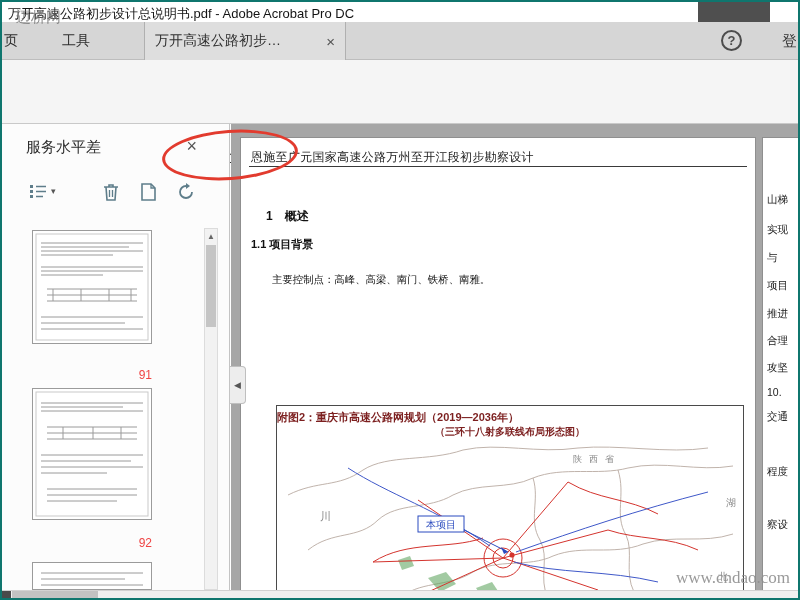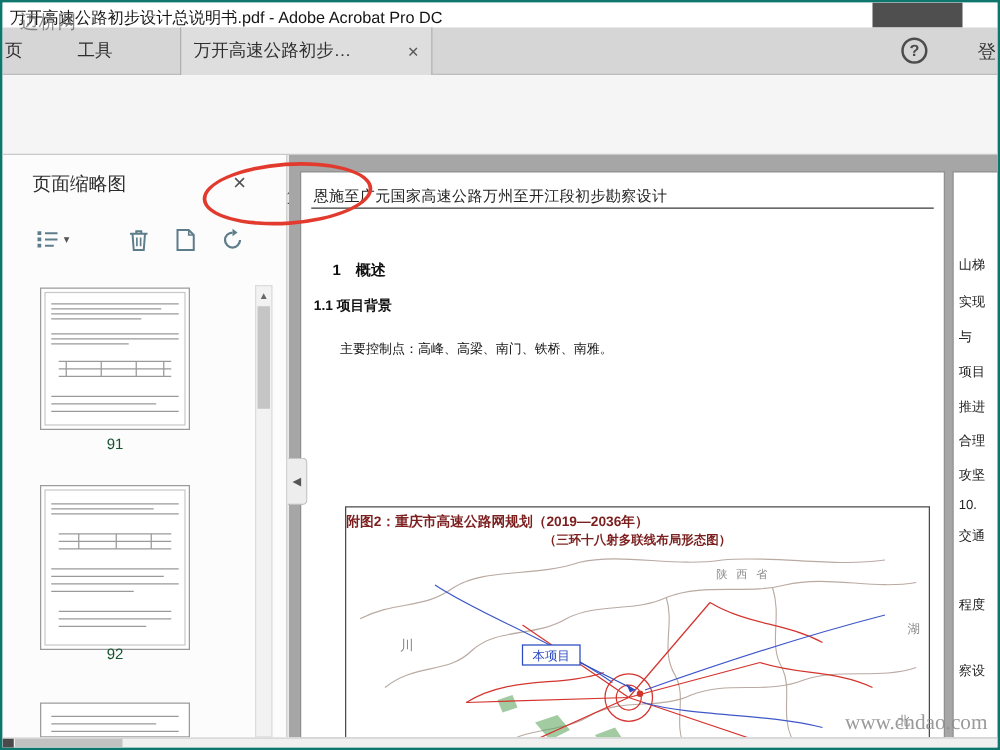--- a/index.html
+++ b/index.html
@@ -52,37 +52,37 @@
   .main { position:absolute; left:0; top:122px; width:100%; height:466px; }
 
   
   .panel { position:absolute; left:0; top:0; width:228px; height:466px; background:#fcfcfc;
            border-right:1px solid #c4c4c4; }
   .panel-title { position:absolute; left:24px; top:14px; font-size:15px; color:#2d2d2d; }
   .panel-close { position:absolute; right:32px; top:12px; font-size:18px; color:#555; }
   .ptoolbar { position:absolute; left:0; top:56px; width:100%; height:30px; }
   .picon { position:absolute; top:2px; color:#5e7d8a; display:flex; align-items:center; gap:3px; }
   .thumb { position:absolute; left:30px; width:120px; background:#fff; border:1px solid #9b9b9b; overflow:hidden; }
-  .thumb-label { position:absolute; left:30px; width:120px; text-align:center; font-size:12px; color:#14532d; }
+  .thumb-label { position:absolute; left:30px; width:120px; text-align:right; font-size:12px; color:#ef4444;margin-top:20px; }
   .vscroll { position:absolute; left:202px; top:104px; width:14px; bottom:0; background:#f2f2f2;
              border:1px solid #dcdcdc; }
   .vscroll-up { position:absolute; top:1px; left:0; width:100%; height:13px; font-size:8px; color:#666;
                 text-align:center; line-height:13px; }
   .vscroll-thumb { position:absolute; top:16px; left:1px; width:10px; height:82px; background:#c5c5c5; }
   .collapse-handle { position:absolute; left:228px; top:242px; width:16px; height:38px; background:#ededed;
                      border:1px solid #bfbfbf; border-left:none; border-radius:0 4px 4px 0;
                      display:flex; align-items:center; justify-content:center; font-size:9px; color:#555; z-index:5; }
 
   
   .doc-area { position:absolute; left:229px; top:0; right:0; height:466px; background:#a6a6a6; overflow:hidden; }
   .page1 { position:absolute; left:10px; top:14px; width:514px; height:452px; background:#fff;
            box-shadow:0 0 0 1px #8f8f8f; overflow:hidden; }
   .page2 { position:absolute; left:532px; top:14px; width:35px; height:452px; background:#fff;
            box-shadow:0 0 0 1px #8f8f8f; overflow:hidden; }
-  .p2line { position:absolute; left:4px; font-size:10.5px; color:#222; white-space:nowrap;margin-top:12px; }
+  .p2line { position:absolute; left:4px; font-size:10.5px; color:#222; white-space:nowrap; }
 
   .pheader { position:absolute; left:10px; top:11px; font-size:12px; color:#222; letter-spacing:.3px; }
   .hrule { position:absolute; left:8px; right:8px; top:28px; border-top:1px solid #3a3a3a; }
   .ptitle { position:absolute; left:0; top:36px; width:100%; text-align:center; font-size:15px;
             font-weight:bold; color:#111; letter-spacing:2px; }
   .s1 { position:absolute; left:25px; top:70px; font-size:12px; font-weight:bold; color:#111; }
   .s2 { position:absolute; left:10px; top:99px; font-size:11px; font-weight:bold; color:#111; }
   .bodytext { position:absolute; left:10px; top:116px; width:494px; }
   .bodytext p { font-size:10.4px; line-height:21px; text-align:justify; text-indent:21px; color:#141414; }
   .bodytext .ctrl { margin-top:15px; }
@@ -217,21 +217,21 @@
             <rect x="1.5" y="4" width="14" height="8" rx="4" fill="none" stroke="#3a3a3a" stroke-width="2"></rect>
             <rect x="12.5" y="4" width="14" height="8" rx="4" fill="none" stroke="#3a3a3a" stroke-width="2"></rect>
           </svg>
       </span>
     </div>
   </div>
 
   <div class="main">
 
     <div class="panel">
-      <div class="panel-title">页面缩略图</div>
+      <div class="panel-title">服务水平差</div>
       <div class="panel-close">×</div>
 
       <div class="ptoolbar">
         <div class="picon" style="left:26px;">
           <span>
             <svg width="20" height="18" viewBox="0 0 20 18">
                 <rect x="2" y="3" width="3" height="3" fill="#5e7d8a"></rect>
                 <rect x="2" y="8" width="3" height="3" fill="#5e7d8a"></rect>
                 <rect x="2" y="13" width="3" height="3" fill="#5e7d8a"></rect>
                 <path d="M8 4.5 L18 4.5 M8 9.5 L18 9.5 M8 14.5 L15 14.5" stroke="#5e7d8a" stroke-width="1.6"></path>

